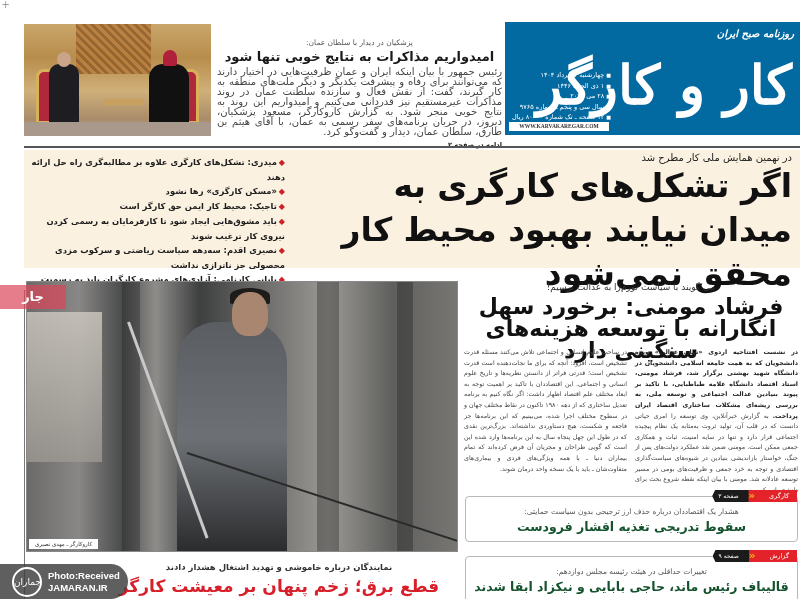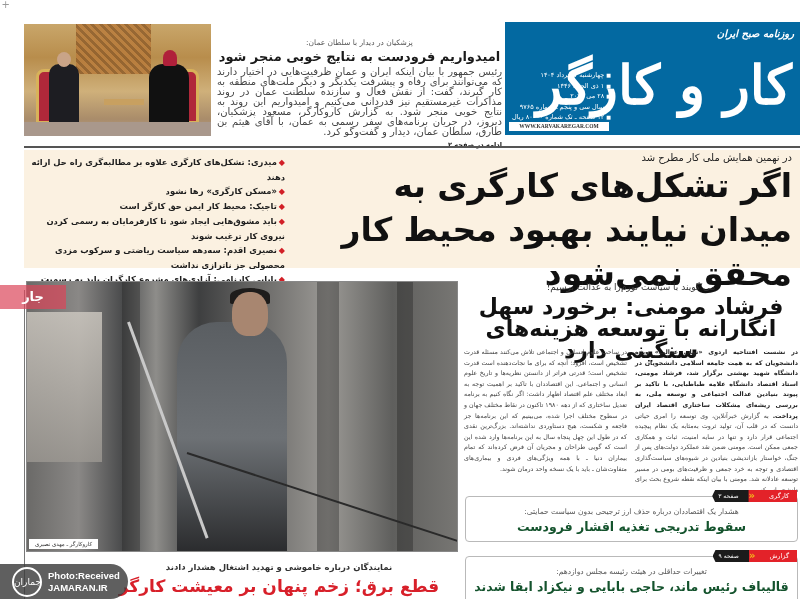--- a/index.html
+++ b/index.html
@@ -120,21 +120,21 @@
         <div class="head"></div>
       </div>
     <div class="man-r">
         <div class="head"></div>
       </div>
     <div class="carpet"></div>
   </div>
 
   <div class="oman-story">
     <div class="kicker">پزشکیان در دیدار با سلطان عمان:</div>
-    <div class="title">امیدواریم فرودست به نتایج خوبی منجر شود</div>
+    <div class="title">امیدواریم مذاکرات به نتایج خوبی تنها شود</div>
     <div class="body">رئیس جمهور با بیان اینکه ایران و عمان ظرفیت‌هایی در اختیار دارند که می‌توانند برای رفاه و پیشرفت یکدیگر و دیگر ملت‌های منطقه به کار گیرند، گفت: از نقش فعال و سازنده سلطنت عمان در روند مذاکرات غیرمستقیم نیز قدردانی می‌کنیم و امیدواریم این روند به نتایج خوبی منجر شود. به گزارش کاروکارگر، مسعود پزشکیان، دیروز، در جریان برنامه‌های سفر رسمی به عمان، با آقای هیثم بن طارق، سلطان عمان، دیدار و گفت‌وگو کرد.</div>
     <div class="more">ادامه در صفحه ۲</div>
   </div>
 
   <div class="rule-top"></div>
 
   <div class="lead-band"></div>
   <div class="lead-kicker">در نهمین همایش ملی کار مطرح شد</div>
   <div class="lead-title">اگر تشکل‌های کارگری به میدان نیایند بهبود محیط کار محقق نمی‌شود</div>
 

